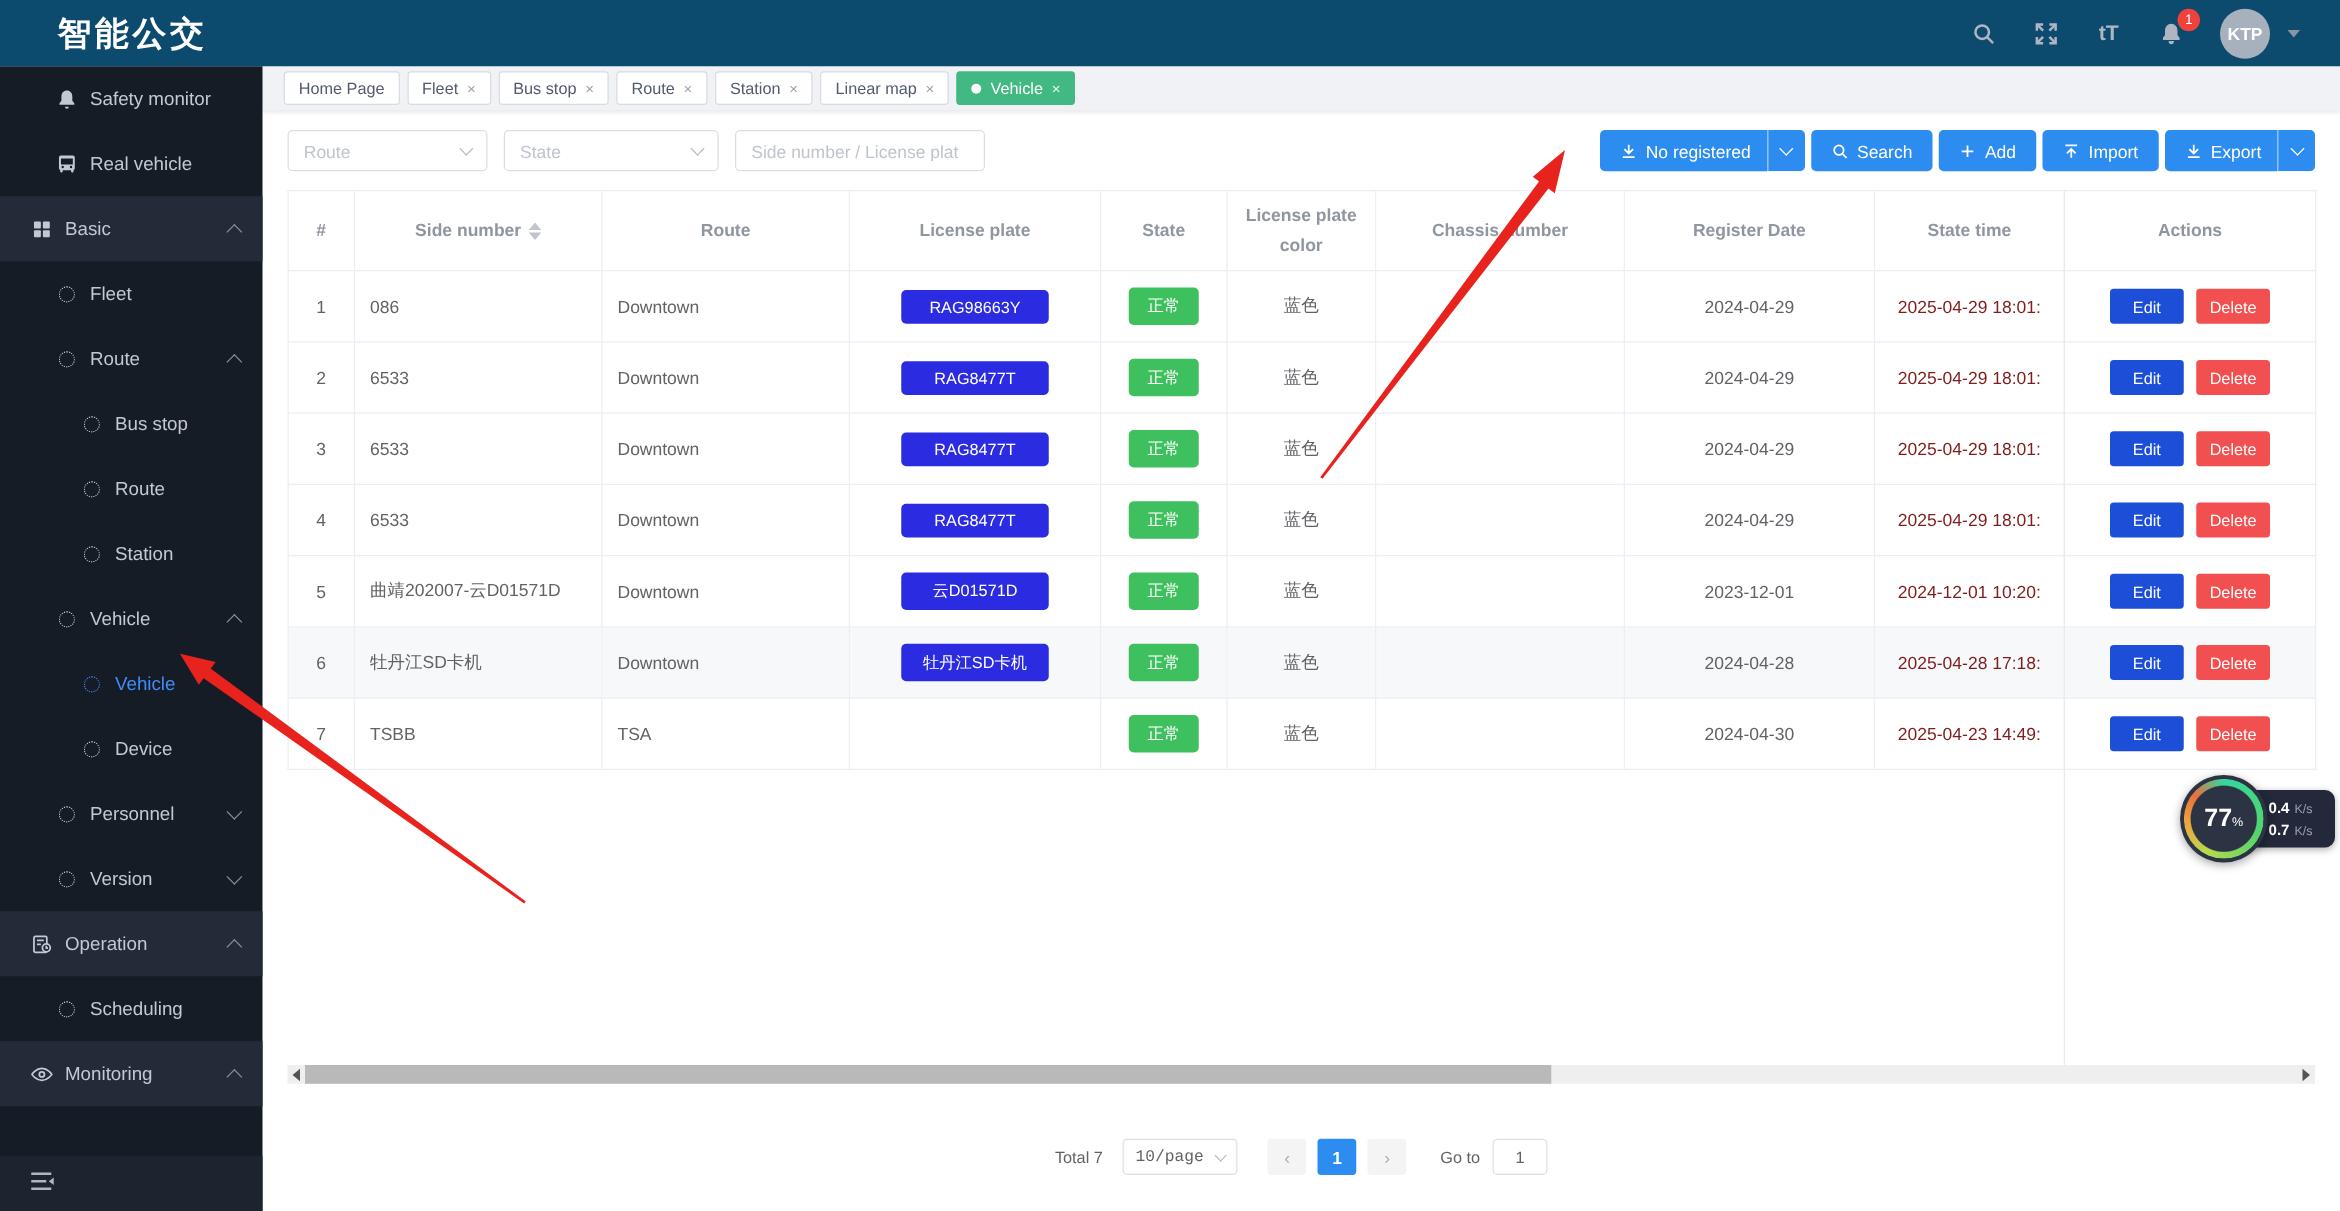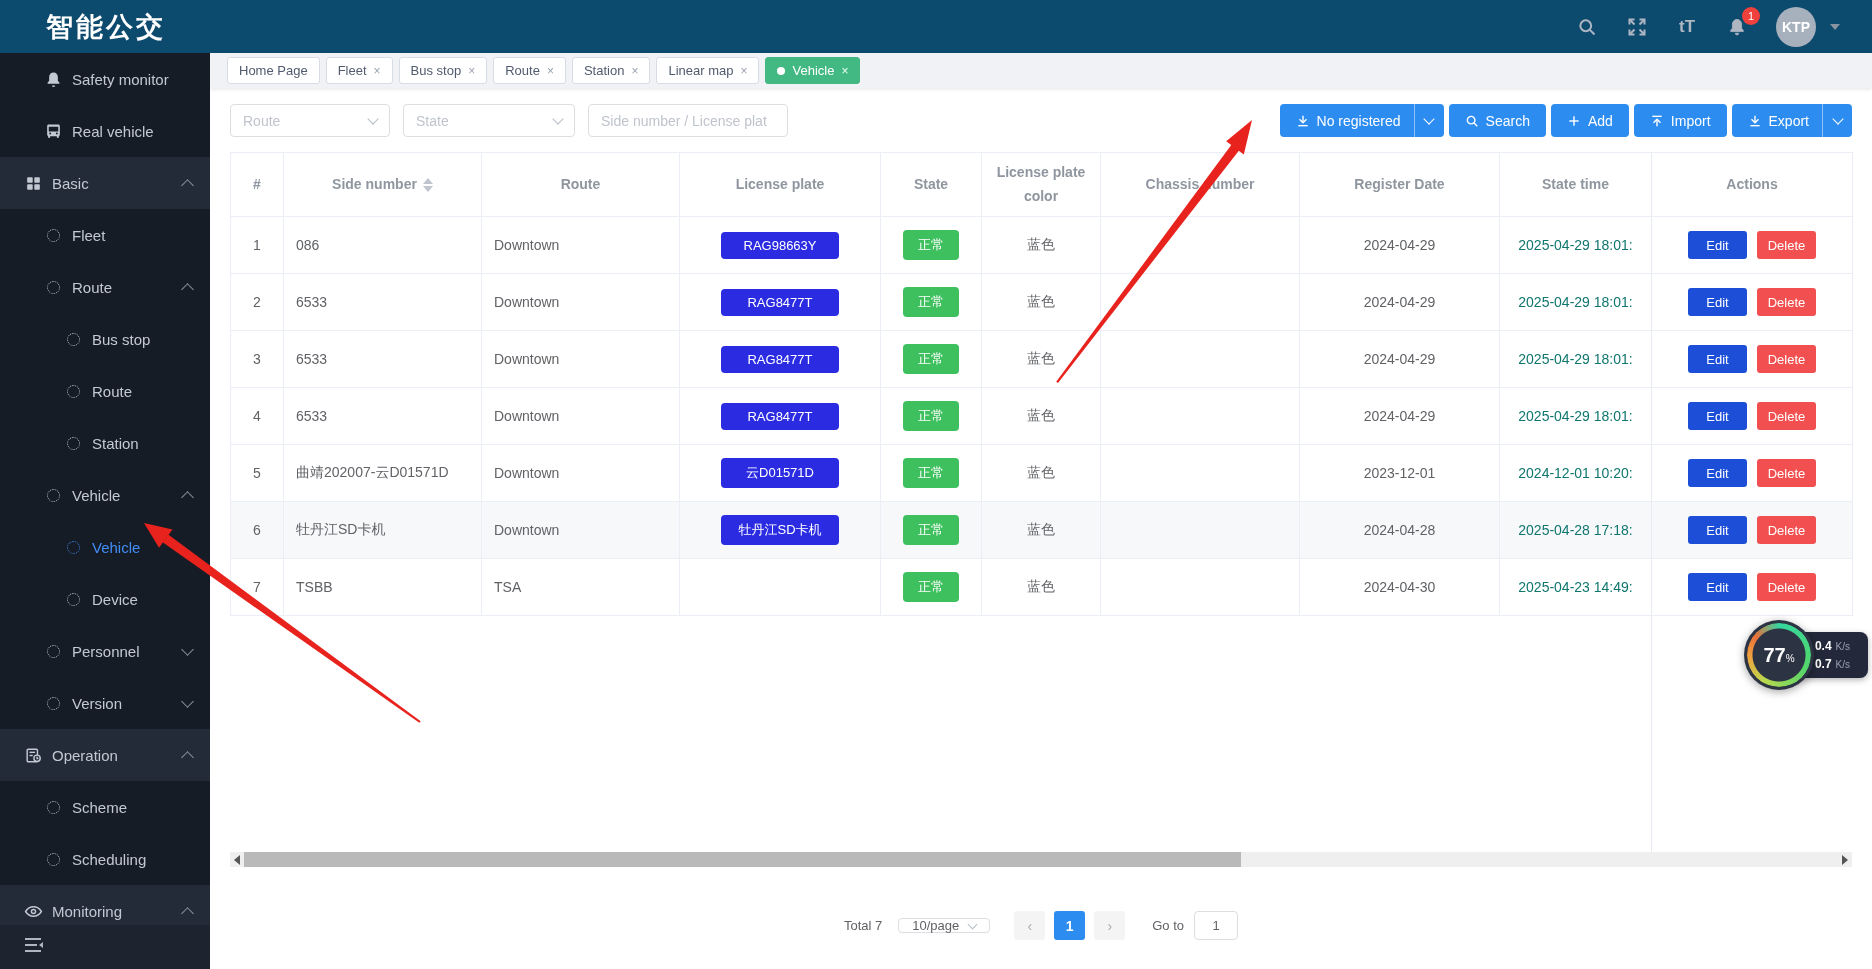--- a/index.html
+++ b/index.html
@@ -67,38 +67,38 @@
   col.c5{width:119px} col.c6{width:199px} col.c7{width:200px} col.c8{width:152px} col.c9{width:201px}
   th { height:64px; font-size:14px; color:#8f969f; font-weight:bold; border:1px solid #ebeef5; text-align:center; background:#fff; padding:0 6px; line-height:1.7; }
   td { height:57px; border:1px solid #ebeef5; text-align:center; background:#fff; padding:0 6px; overflow:hidden; white-space:nowrap; }
   tr.hl td { background:#f7f8fa; }
   td.ta-l, th.ta-l { text-align:left; padding-left:12px; }
   .sort-ic { display:inline-flex; flex-direction:column; gap:2px; margin-left:6px; vertical-align:middle; }
   .sort-ic i { width:0; height:0; border-left:5px solid transparent; border-right:5px solid transparent; display:block; }
   .sort-ic .su { border-bottom:6px solid #c0c4cc; } .sort-ic .sd { border-top:6px solid #c0c4cc; }
   .plate { display:inline-block; min-width:118px; padding:6px 0; background:#2b2be2; border-radius:4px; color:#fff; font-size:13px; }
   .state-badge { display:inline-block; padding:6px 15px; background:#3ec05e; border-radius:4px; color:#fff; font-size:13px; }
-  .expire { color:#0f766e; }
+  .expire { color:#7f1d1d; }
   .btn-edit, .btn-del { width:59px; height:28px; border:none; border-radius:3px; color:#fff; font-size:13px; cursor:pointer; font-family:"Liberation Sans",sans-serif; }
   .btn-edit { background:#1d4ed8; margin-right:10px; }
   .btn-del { background:#f25050; }
   .fixed-col-line { position:absolute; left:1421px; top:0; width:1px; height:700px; background:#e8ebf1; }
 
   
   .hscroll { position:relative; width:1622px; height:15px; background:#efefef; }
   .hs-arrow { position:absolute; top:0; width:14px; height:15px; display:flex; align-items:center; justify-content:center; cursor:pointer; }
   .hs-arrow.left { left:0; } .hs-arrow.right { right:0; }
   .tri-l { width:0;height:0;border-top:5px solid transparent;border-bottom:5px solid transparent;border-right:6px solid #555; }
   .tri-r { width:0;height:0;border-top:5px solid transparent;border-bottom:5px solid transparent;border-left:6px solid #555; }
   .hs-thumb { position:absolute; left:14px; top:0; width:997px; height:15px; background:#b9b9b9; cursor:pointer; }
 
   
   .pagination { display:flex; align-items:center; margin-top:44px; font-size:13px; color:#606266;justify-content:center; }
   .pg-total { margin-right:16px; }
-  .pg-size { width:92px; height:15px; border:1px solid #dcdee2; border-radius:4px; display:flex; align-items:center; justify-content:center; gap:10px; color:#606266; cursor:pointer; margin-right:24px; }
+  .pg-size { width:92px; height:29px; border:1px solid #dcdee2; border-radius:4px; display:flex; align-items:center; justify-content:center; gap:10px; color:#606266; cursor:pointer; margin-right:24px;font-family:Liberation Mono, monospace; }
   .pg-size .sc { width:7px; height:7px; border-right:1.4px solid #b6bcc6; border-bottom:1.4px solid #b6bcc6; transform:rotate(45deg); margin-top:-3px; }
   .pg-btn { width:31px; height:29px; border-radius:3px; background:#f4f4f5; display:flex; align-items:center; justify-content:center; margin-right:9px; cursor:pointer; color:#a8abb2; font-size:14px; }
   .pg-btn.page { background:#2d8cf0; color:#fff; font-weight:bold; }
   .pg-goto { margin-left:18px; margin-right:10px; }
   .pg-input { width:44px; height:29px; border:1px solid #dcdee2; border-radius:4px; text-align:center; font-size:13px; color:#606266; font-family:"Liberation Sans",sans-serif; }
 
   
   .net-widget { position:absolute; right:4px; top:620px; z-index:40; }
   .net-panel { position:absolute; right:0; top:12px; width:78px; height:46px; background:#23293a; border-radius:8px; display:flex; flex-direction:column; justify-content:center; gap:4px; padding-left:10px; box-shadow:0 2px 6px rgba(0,0,0,.3); }
   .net-row { display:flex; align-items:baseline; gap:4px; font-size:11px; color:#fff; }
@@ -249,26 +249,20 @@
       <svg viewBox="0 0 24 24" fill="none" stroke="#c3c9d2" stroke-width="1.8">
           <rect x="4" y="4" width="13" height="16" rx="1.5"></rect>
           <line x1="7" y1="8" x2="14" y2="8"></line>
           <line x1="7" y1="12" x2="11" y2="12"></line>
           <circle cx="16.5" cy="15.5" r="4" fill="#232b38"></circle>
           <polyline points="16.5,13.5 16.5,15.8 18.2,15.8"></polyline>
         </svg>
     </span>
       <span class="mi-label">Operation</span>
     <span class="chev up"></span>
-  </div>
-  <div class="menu-item lvl2">
-    <span class="mi-icon">
-        <span class="ring-ic"></span>
-      </span>
-    <span class="mi-label">Scheme</span>
   </div>
   <div class="menu-item lvl2">
     <span class="mi-icon">
         <span class="ring-ic"></span>
       </span>
     <span class="mi-label">Scheduling</span>
   </div>
   <div class="menu-item lvl1 section">
     <span class="mi-icon">
       <svg viewBox="0 0 24 24" fill="none" stroke="#c3c9d2" stroke-width="1.8">

